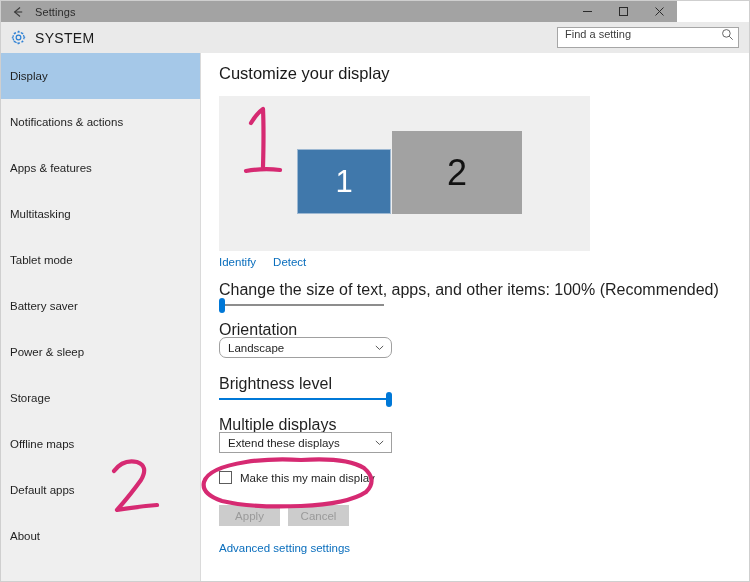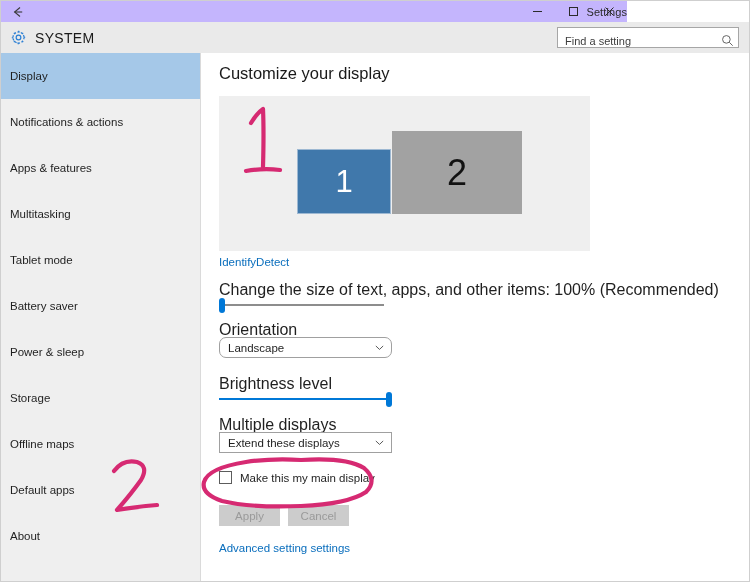--- a/index.html
+++ b/index.html
@@ -17,25 +17,24 @@
     height: 582px;
     background: #ffffff;
     border: 1px solid #cfcfcf;
     overflow: hidden;
   }
 
   
   .titlebar {
     position: absolute;
     left: 0; top: 0;
-    width: 626px; height: 21px;
-    background: #c4b5fd;
-    display: flex;
-    align-items: center;
-    justify-content: space-between;
+    width: 676px; height: 21px;
+    background: #a3a3a3;
+    display: flex;
+    align-items: center;
   }
   .back-arrow {
     width: 34px; height: 21px;
     display: flex; align-items: center; justify-content: center;
     color: #3a3a3a;
   }
   .back-arrow svg { display: block; }
   .app-title {
     font-size: 11px;
     color: #2b2b2b;
@@ -73,21 +72,21 @@
     color: #1a1a1a;
     letter-spacing: .3px;
   }
   .search-box {
     position: absolute;
     right: 12px; top: 5px;
     width: 182px; height: 21px;
     background: #ffffff;
     border: 1px solid #a6a6a6;
     display: flex;
-    align-items: flex-end;
+    align-items: flex-start;
     padding: 0 4px 0 7px;
   }
   .search-input {
     flex: 1;
     border: 0; outline: 0;
     font-family: "Liberation Sans", sans-serif;
     font-size: 11px;
     color: #3d3d3d;
     background: transparent;
     padding: 0;
@@ -161,20 +160,21 @@
     width: 130px; height: 83px;
     background: #a2a2a2;
     color: #121212;
     font-size: 36px;
   }
 
   .link-row {
     position: absolute;
     left: 17px; top: 203px;
     display: flex;
+    gap: 17px;
   }
   .link {
     font-size: 11.5px;
     color: #0a6ebd;
     cursor: pointer;
   }
 
   .field-label {
     position: absolute;
     font-size: 16px;

